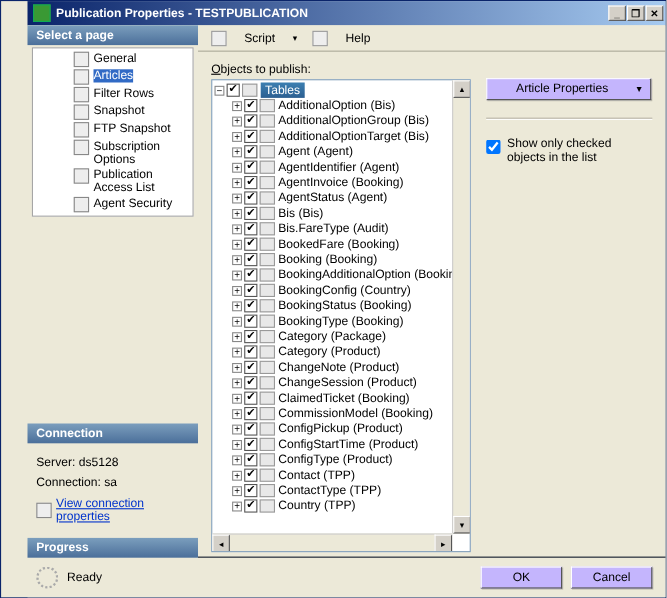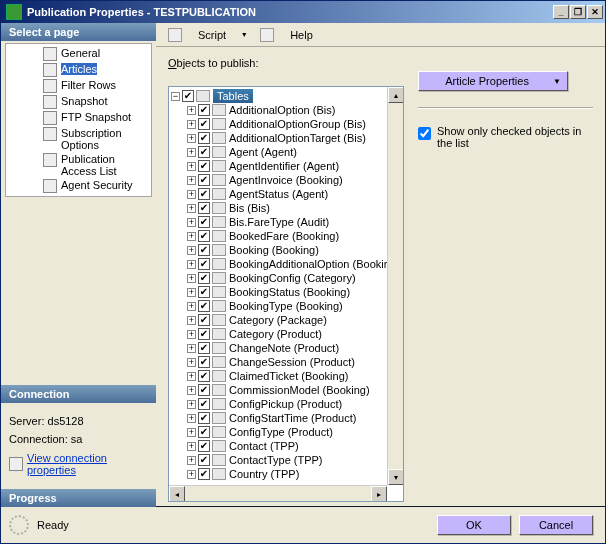--- a/index.html
+++ b/index.html
@@ -1,17 +1,17 @@
 <!DOCTYPE html>
 <html><head>
 <meta charset="utf-8">
 <style>
 * { box-sizing: border-box; margin: 0; padding: 0; font-family: Tahoma, sans-serif; font-size: 11px; }
 body { background: #ece9d8; width: 606px; height: 544px; overflow: hidden; }
-.window { width: 606px; height: 544px; border: 1px solid #0a246a; display: flex; flex-direction: column; }
+.window { width: 606px; height: 544px; border: 1px solid #0a246a; display: flex; flex-direction: column; padding-left: 24px; }
 .titlebar { background: linear-gradient(to right, #0a246a, #a6caf0); height: 22px; display: flex; align-items: center; padding: 0 2px; }
 .titlebar-icon { width: 16px; height: 16px; background: #3a9934; border: 1px solid #1a5; margin: 0 3px; }
 .titlebar-text { color: #fff; font-weight: bold; flex: 1; padding-left: 2px; }
 .win-btns { display: flex; gap: 1px; }
 .win-btn { width: 16px; height: 14px; background: #d4d0c8; border: 1px solid #fff; border-right-color: #555; border-bottom-color: #555; display: flex; align-items: center; justify-content: center; font-size: 9px; font-weight: bold; cursor: pointer;}
 .body { flex: 1; display: flex; background: #ece9d8; }
 .left-panel { width: 155px; display: flex; flex-direction: column; }
 .section-hdr { background: linear-gradient(to bottom, #7b9ebd, #4b6f9a); color: #fff; font-weight: bold; padding: 3px 8px; }
 .nav-list { background: #fff; border: 1px solid #a6a6a6; margin: 2px 4px; padding: 2px 0; }
 .nav-item { display: flex; align-items: flex-start; gap: 4px; padding: 1px 3px; cursor: pointer; margin-left: 34px; }
@@ -22,21 +22,21 @@
 .conn-box div { margin: 6px 0; }
 .link { color: #0033cc; text-decoration: underline; cursor: pointer; display: flex; align-items:center; gap:4px;}
 .progress { padding: 8px; display: flex; align-items: center; gap: 8px; }
 .progress-icon { width: 20px; height: 20px; border: 2px dotted #aaa; border-radius: 50%; }
 .right-panel { flex: 1; display: flex; flex-direction: column; }
 .toolbar { height: 24px; display: flex; align-items: center; gap: 6px; padding: 2px 8px; border-bottom: 1px solid #aca899; }
 .tb-btn { display: flex; align-items: center; gap: 16px; padding: 2px 4px; cursor: pointer; }
 .tb-icon { width: 14px; height: 14px; background: #eee; border:1px solid #999;}
 .content { flex: 1; padding: 10px 12px 4px 12px; display: flex; gap: 14px; }
 .objects-col { display:flex; flex-direction:column; width: 236px;}
-.objects-label { margin-bottom: 17px; }
+.objects-label { margin-bottom: 3px; }
 .tree { flex:1; height: 398px; border: 1px solid #7f9db9; background: #fff; overflow: hidden; position: relative; }
 .tree-scroll { position: absolute; right: 0; top: 0; bottom: 16px; width: 16px; background: #ece9d8; border-left: 1px solid #ccc;}
 .tree-scroll-h { position:absolute; left:0; right:16px; bottom:0; height:16px; background:#ece9d8; border-top:1px solid #ccc;}
 .sb-btn { width:16px; height:16px; background:#d4d0c8; border:1px solid #fff; border-right-color:#555; border-bottom-color:#555; display:flex; align-items:center; justify-content:center; font-size:8px;}
 .sb-btn.bottom{position:absolute;bottom:0;}
 .sb-btn.right{position:absolute;right:0;}
 .tree-content { padding: 2px 0 0 2px; }
 .tree-row { display: flex; align-items: center; height: 14px; line-height: 14px; white-space:nowrap;}
 .expander { width: 9px; height: 9px; border: 1px solid #888; font-size:9px; line-height:7px; text-align:center; margin-right: 2px; cursor:pointer;}
 .chk { width: 12px; height: 12px; border: 1px solid #555; background: #fff; display:flex; align-items:center; justify-content:center; margin-right: 2px; font-size:10px; color:#000; cursor:pointer;}
@@ -212,21 +212,21 @@
                   <div class="tree-row">
                     <div class="expander">+</div>
                     <div class="chk">✔</div>
                     <div class="tree-icon"></div>
                     <span>BookingAdditionalOption (Booking</span>
                   </div>
                   <div class="tree-row">
                     <div class="expander">+</div>
                     <div class="chk">✔</div>
                     <div class="tree-icon"></div>
-                    <span>BookingConfig (Category)</span>
+                    <span>BookingConfig (Country)</span>
                   </div>
                   <div class="tree-row">
                     <div class="expander">+</div>
                     <div class="chk">✔</div>
                     <div class="tree-icon"></div>
                     <span>BookingStatus (Booking)</span>
                   </div>
                   <div class="tree-row">
                     <div class="expander">+</div>
                     <div class="chk">✔</div>

